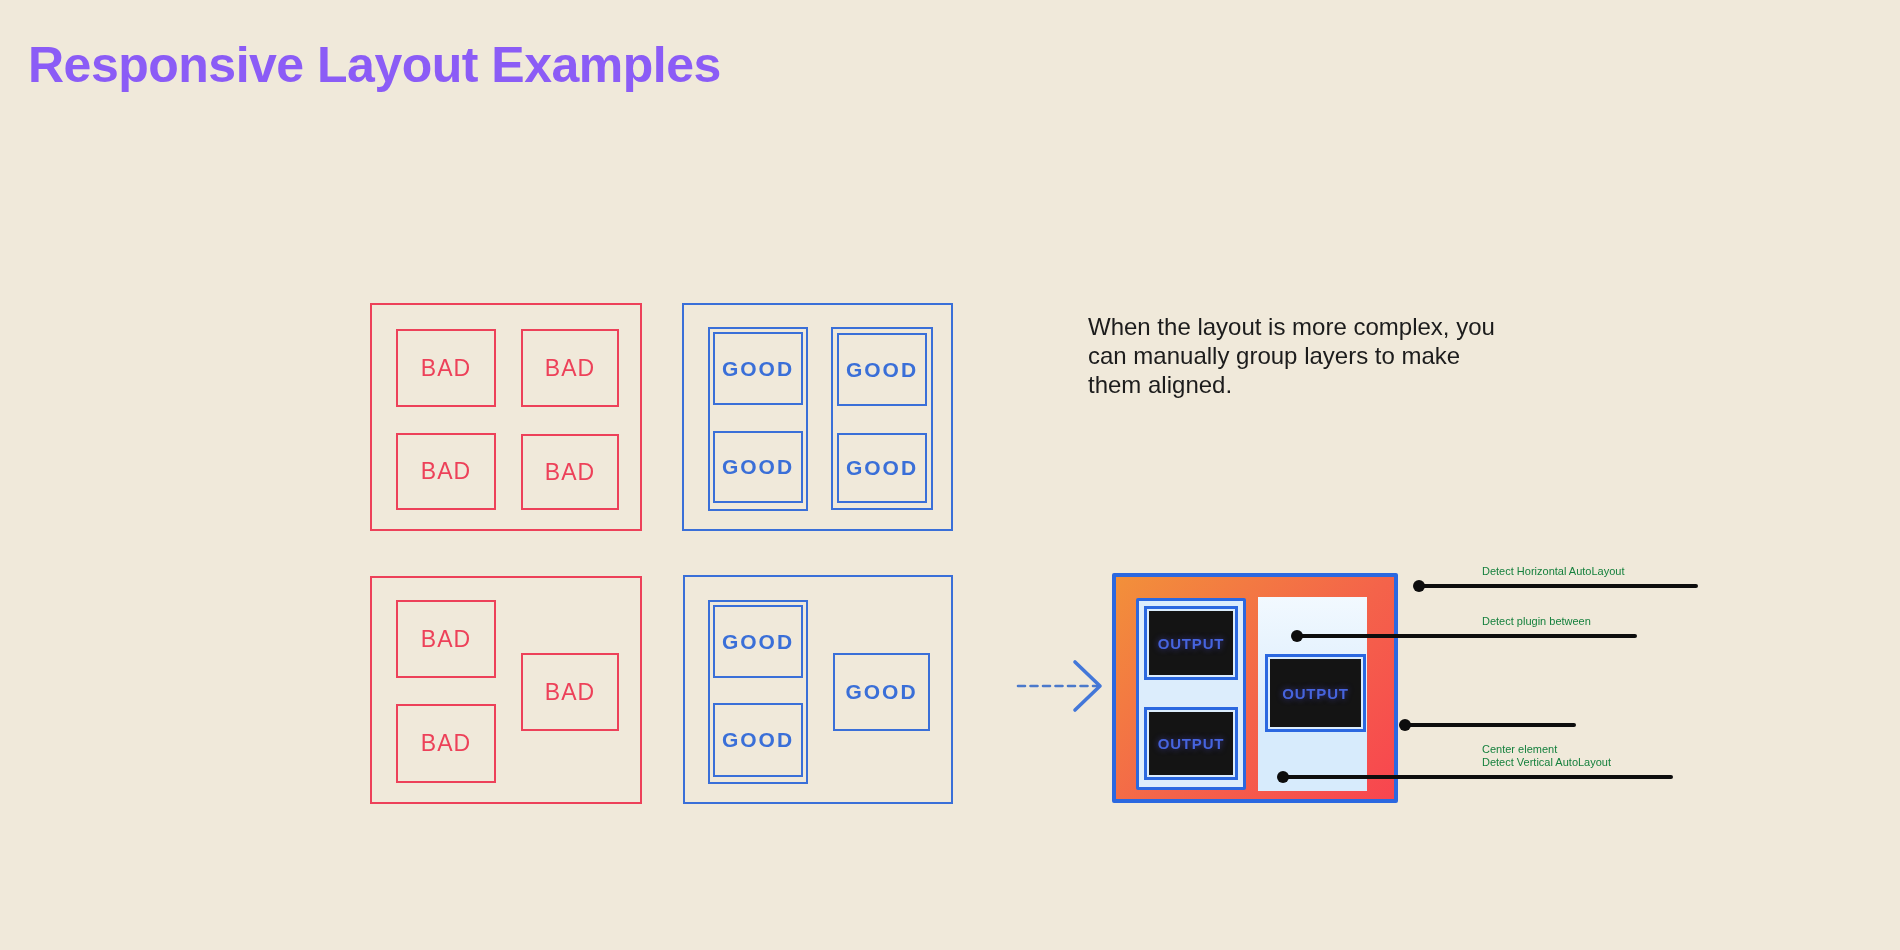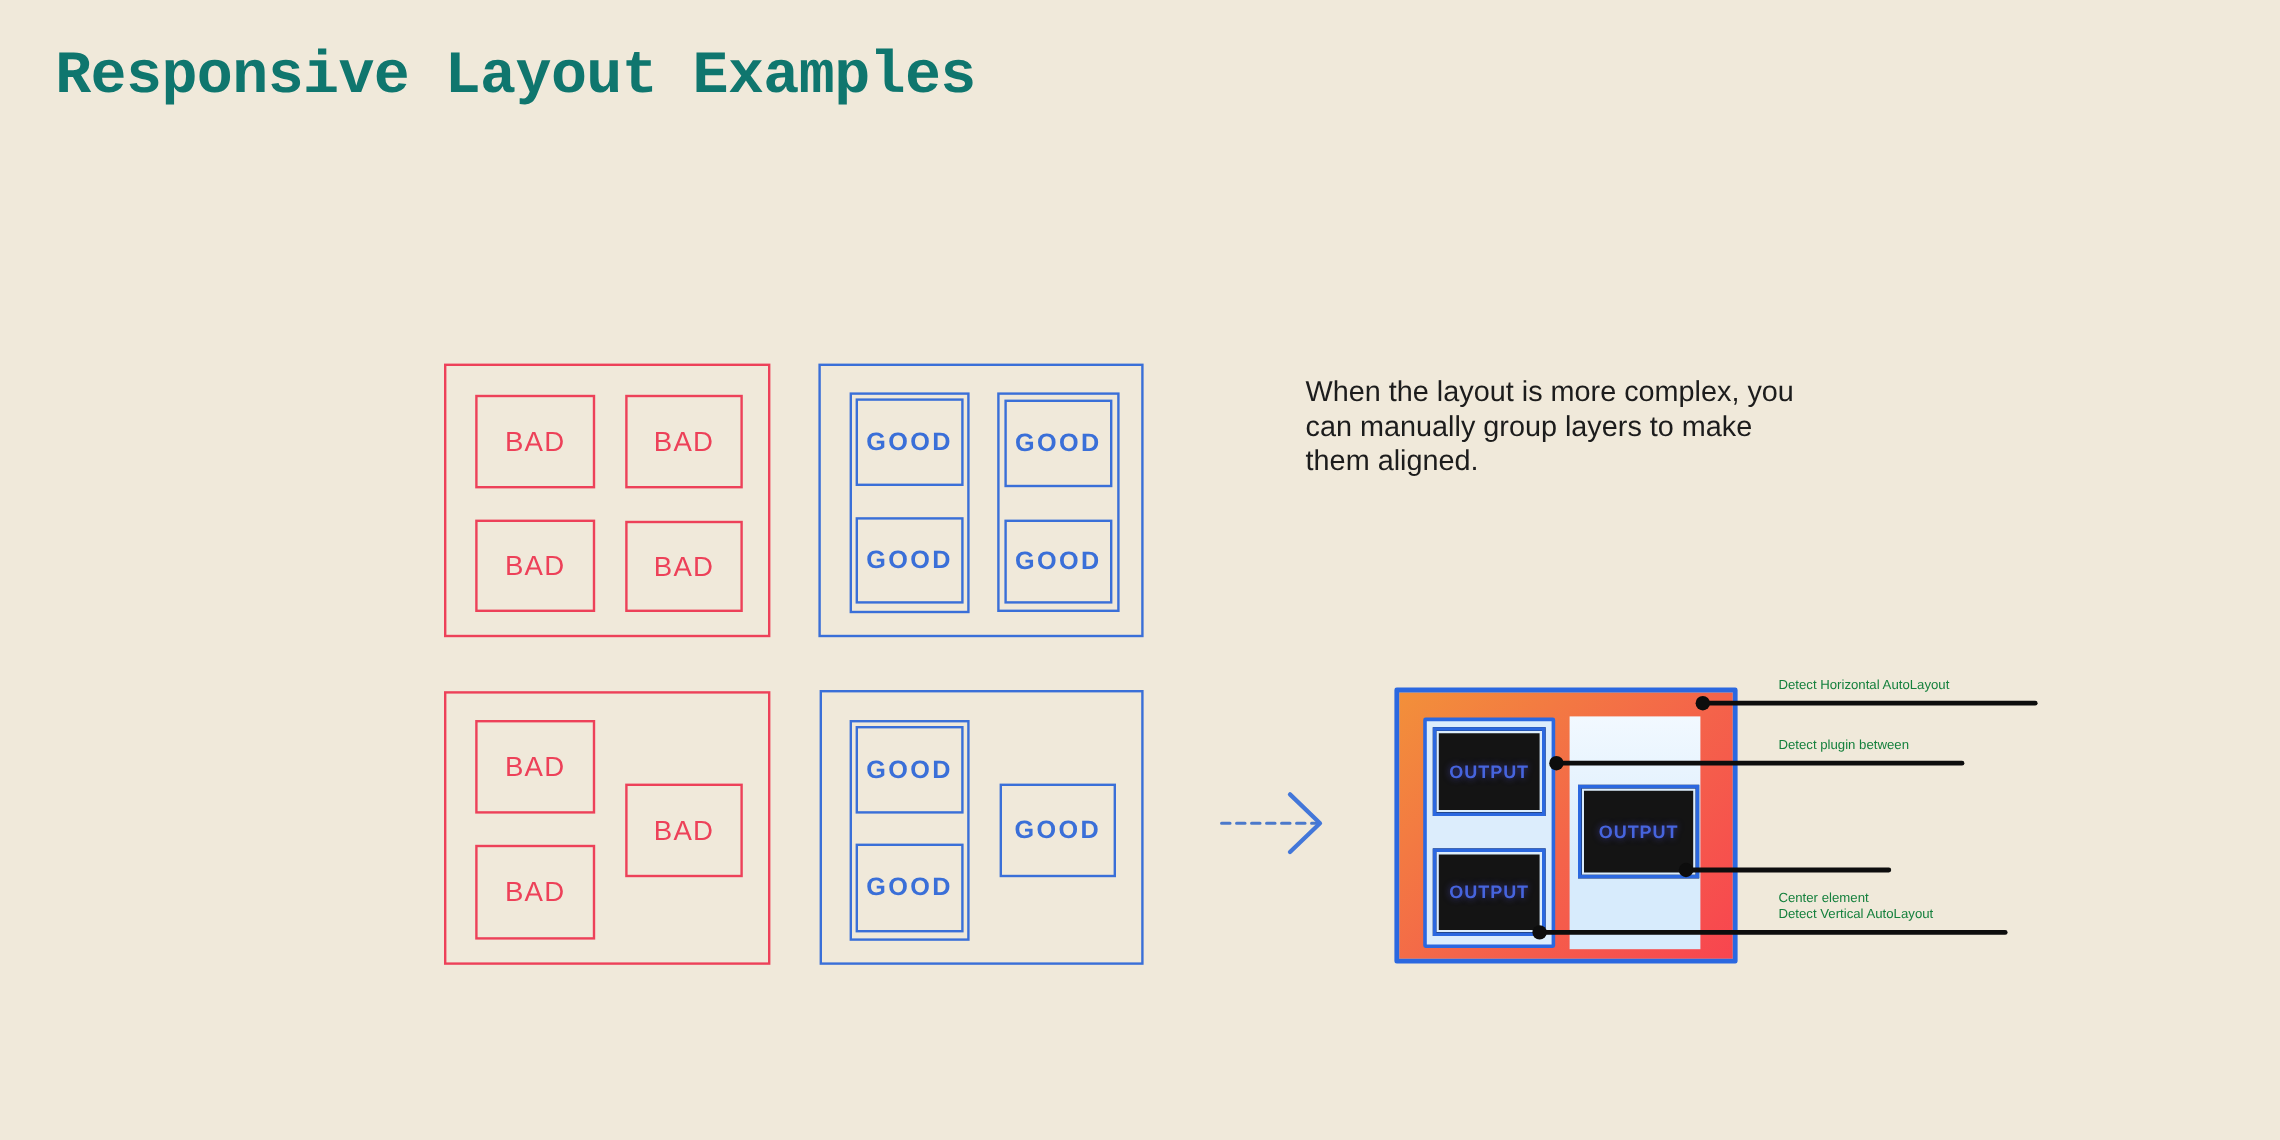--- a/index.html
+++ b/index.html
@@ -6,24 +6,23 @@
   html, body { width: 1900px; height: 950px; }
   body {
     font-family: "Liberation Sans", "DejaVu Sans", sans-serif;
     background: #F0E9DA;
     position: relative;
     overflow: hidden;
   }
   .abs { position: absolute; }
 
   .page-title {
-    left: 46px; top: 36px;
+    left: 28px; top: 36px;
     font-size: 50px; font-weight: 800; letter-spacing: -0.5px;
-    color: #0f766e;
-    font-family: Liberation Mono, monospace;
+    color: #8b5cf6;
   }
 
   
   .frame { position: absolute; }
   .frame-red  { border: 2px solid #ED4159; }
   .frame-blue { border: 2px solid #3A6FD8; }
 
   .box { position: absolute; display: flex; align-items: center; justify-content: center; }
   .box-red  { border: 2px solid #ED4159; color: #ED4159; font-size: 23px; font-weight: 500; letter-spacing: 1px; }
   .box-blue { border: 2px solid #3A6FD8; color: #3A6FD8; font-size: 21px; font-weight: 700; letter-spacing: 2px; }
@@ -35,21 +34,21 @@
     font-size: 24px; line-height: 29px; color: #1C1C1C;
   }
   .description p + p { margin-top: 29px; }
   .description b { font-weight: 700; }
 
   
   .arrow-svg { left: 1012px; top: 655px; }
 
   
   .output-frame {
-    left: 1162px; top: 573px; width: 286px; height: 230px;
+    left: 1112px; top: 573px; width: 286px; height: 230px;
     border: 4px solid #2B68E0; border-radius: 2px;
     background: linear-gradient(135deg, #F2903A 0%, #F4634A 55%, #F8454F 100%);
   }
   .output-group {
     position: absolute; left: 20px; top: 21px; width: 110px; height: 192px;
     border: 3px solid #2B68E0; border-radius: 2px; background: #DCEDFC;
   }
   .output-column {
     position: absolute; left: 142px; top: 20px; width: 109px; height: 194px;
     background: linear-gradient(180deg, #F2F9FF 0%, #D7EBFC 65%);

